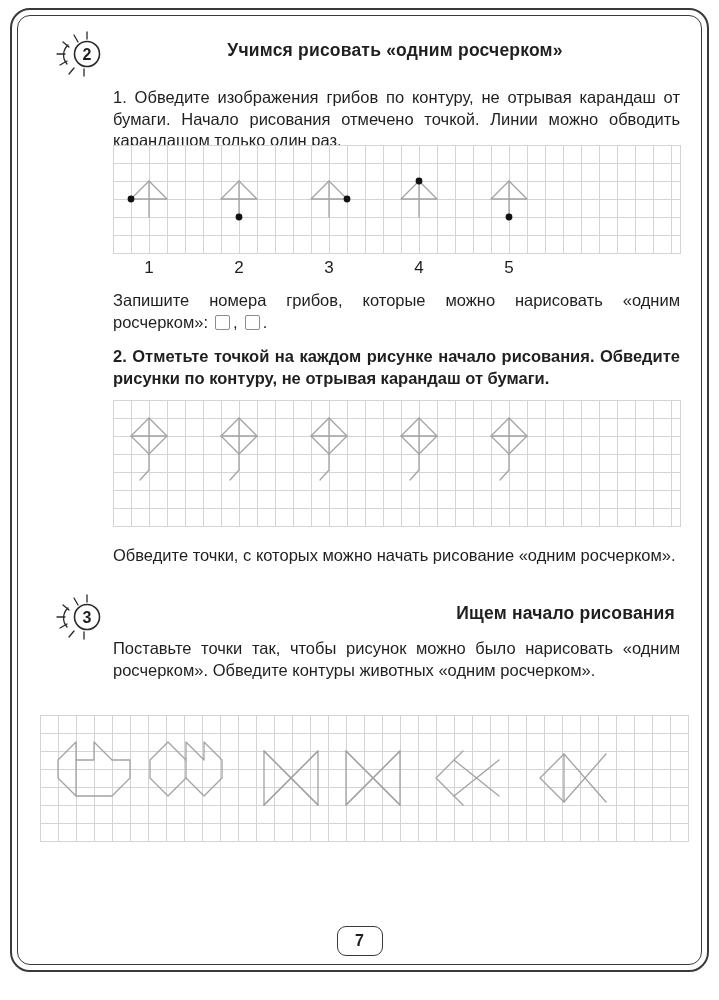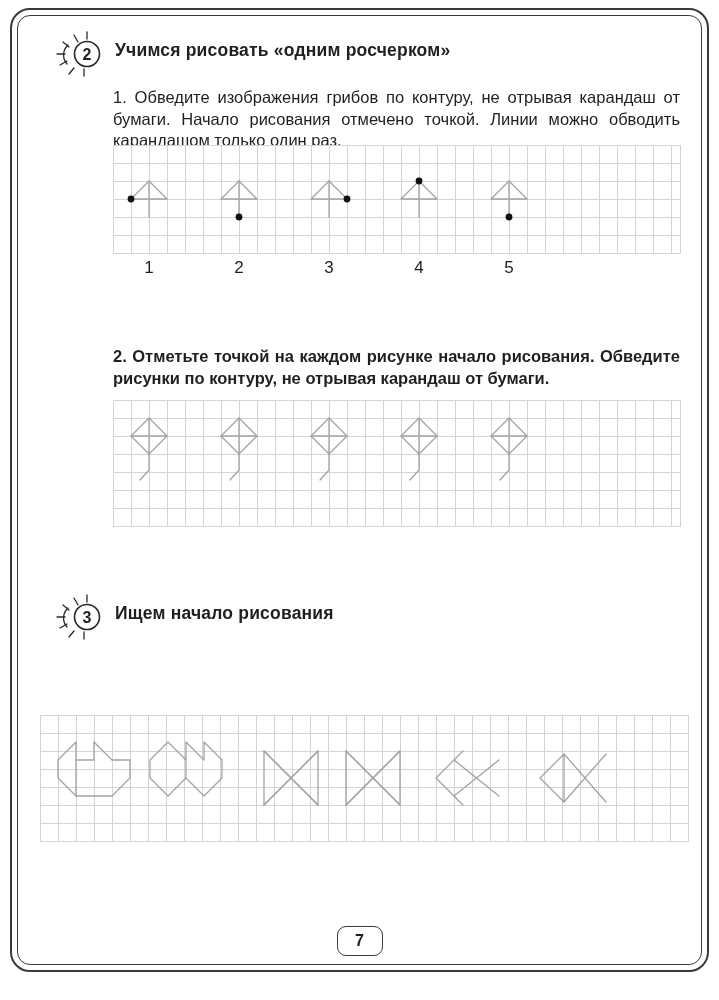--- a/index.html
+++ b/index.html
@@ -54,21 +54,21 @@
   <div class="border-inner"></div>
 
   <div class="sun" style="left:52px; top:28px;">
     <svg width="56" height="52" viewBox="0 0 56 52">
       <path class="stroke" style="stroke:#2a2a2a" d="M35,4 L35,11 M22,7 L26,14 M11,14 L17,19 M5,26 L13,26 M8,37 L15,33 M17,46 L22,40 M32,48 L32,41"></path>
       <path class="stroke" style="stroke:#2a2a2a" d="M16,17 A13.5,13.5 0 0 0 15,36"></path>
       <circle cx="35" cy="26" r="12.5" fill="#fff" stroke="#2a2a2a" stroke-width="1.6"></circle>
       <text x="35" y="31.5" text-anchor="middle" fill="#1f1f1f">2</text>
     </svg>
   </div>
-  <div class="abs heading" style="left:115px; top:40px; width:560px;">Учимся рисовать «одним росчерком»</div>
+  <div class="abs heading" style="left:115px; top:40px; width:560px;text-align:center;">Учимся рисовать «одним росчерком»</div>
 
   <div class="abs para" style="left:113px; top:71px; width:567px;margin-top:16px;">1. Обведите изображения грибов по контуру, не отрывая карандаш от бумаги. Начало рисования отмечено точкой. Линии можно обводить карандашом только один раз.</div>
 
   <div class="abs grid" style="left:113px; top:145px; width:568px; height:109px;">
 
     <svg class="fig" style="left:9px; top:36px;" width="54" height="54" viewBox="0 0 54 54">
       <polygon class="stroke" points="27,0 45,18 9,18"></polygon>
       <line class="stroke" x1="27" y1="0" x2="27" y2="36"></line>
       <circle class="dot" cx="9" cy="18" r="3.4"></circle>
     </svg>
@@ -97,20 +97,23 @@
       <circle class="dot" cx="27" cy="36" r="3.4"></circle>
     </svg>
   </div>
 
   <div class="fig-num abs" style="left:131px; top:258px;">1</div>
   <div class="fig-num abs" style="left:221px; top:258px;">2</div>
   <div class="fig-num abs" style="left:311px; top:258px;">3</div>
   <div class="fig-num abs" style="left:401px; top:258px;">4</div>
   <div class="fig-num abs" style="left:491px; top:258px;">5</div>
 
+  <div class="abs para" style="left:113px; top:290px; width:567px;">
+    <span>Запишите номера грибов, которые можно нарисовать «одним росчерком»:</span><span class="abox"></span><span>,</span><span class="abox"></span><span>.</span>
+  </div>
 
   <div class="abs para" style="left:113px; top:346px; width:567px;font-weight:bold;">2. Отметьте точкой на каждом рисунке начало рисования. Обведите рисунки по контуру, не отрывая карандаш от бумаги.</div>
 
   <div class="abs grid" style="left:113px; top:400px; width:568px; height:127px;">
     <svg class="fig" style="left:9px; top:18px;" width="54" height="72" viewBox="0 0 54 72">
       <polygon class="stroke" points="27,0 45,18 27,36 9,18"></polygon>
       <line class="stroke" x1="9" y1="18" x2="45" y2="18"></line>
       <line class="stroke" x1="27" y1="0" x2="27" y2="36"></line>
       <polyline class="stroke" points="27,36 27,52 18,62"></polyline>
     </svg>
@@ -133,31 +136,33 @@
       <polyline class="stroke" points="27,36 27,52 18,62"></polyline>
     </svg>
     <svg class="fig" style="left:369px; top:18px;" width="54" height="72" viewBox="0 0 54 72">
       <polygon class="stroke" points="27,0 45,18 27,36 9,18"></polygon>
       <line class="stroke" x1="9" y1="18" x2="45" y2="18"></line>
       <line class="stroke" x1="27" y1="0" x2="27" y2="36"></line>
       <polyline class="stroke" points="27,36 27,52 18,62"></polyline>
     </svg>
   </div>
 
+  <div class="abs para" style="left:113px; top:545px; width:567px;">Обведите точки, с которых можно начать рисование «одним росчерком».</div>
 
   <div class="sun" style="left:52px; top:591px;">
     <svg width="56" height="52" viewBox="0 0 56 52">
       <path class="stroke" style="stroke:#2a2a2a" d="M35,4 L35,11 M22,7 L26,14 M11,14 L17,19 M5,26 L13,26 M8,37 L15,33 M17,46 L22,40 M32,48 L32,41"></path>
       <path class="stroke" style="stroke:#2a2a2a" d="M16,17 A13.5,13.5 0 0 0 15,36"></path>
       <circle cx="35" cy="26" r="12.5" fill="#fff" stroke="#2a2a2a" stroke-width="1.6"></circle>
       <text x="35" y="31.5" text-anchor="middle" fill="#1f1f1f">3</text>
     </svg>
   </div>
-  <div class="abs heading" style="left:115px; top:603px; width:560px;">Ищем начало рисования</div>
+  <div class="abs heading" style="left:115px; top:603px; width:560px;text-align:right;">Ищем начало рисования</div>
 
+  <div class="abs para" style="left:113px; top:638px; width:567px;">Поставьте точки так, чтобы рисунок можно было нарисовать «одним росчерком». Обведите контуры животных «одним росчерком».</div>
 
   <div class="abs grid" style="left:40px; top:715px; width:649px; height:127px;">
     <svg class="fig" style="left:18px; top:27px;" width="72" height="63" viewBox="0 0 72 63">
       <path class="stroke" d="M0,18 L18,0 L18,18 L36,18 L36,0 L54,18 L72,18 L72,36 L54,54 L18,54 L0,36 Z"></path>
       <line class="stroke" x1="18" y1="18" x2="18" y2="54"></line>
     </svg>
     <svg class="fig" style="left:110px; top:27px;" width="72" height="63" viewBox="0 0 72 63">
       <path class="stroke" d="M0,18 L18,0 L36,18 L36,0 L54,18 L54,0 L72,18 L72,36 L54,54 L36,36 L18,54 L0,36 Z"></path>
       <line class="stroke" x1="36" y1="18" x2="36" y2="36"></line>
     </svg>

